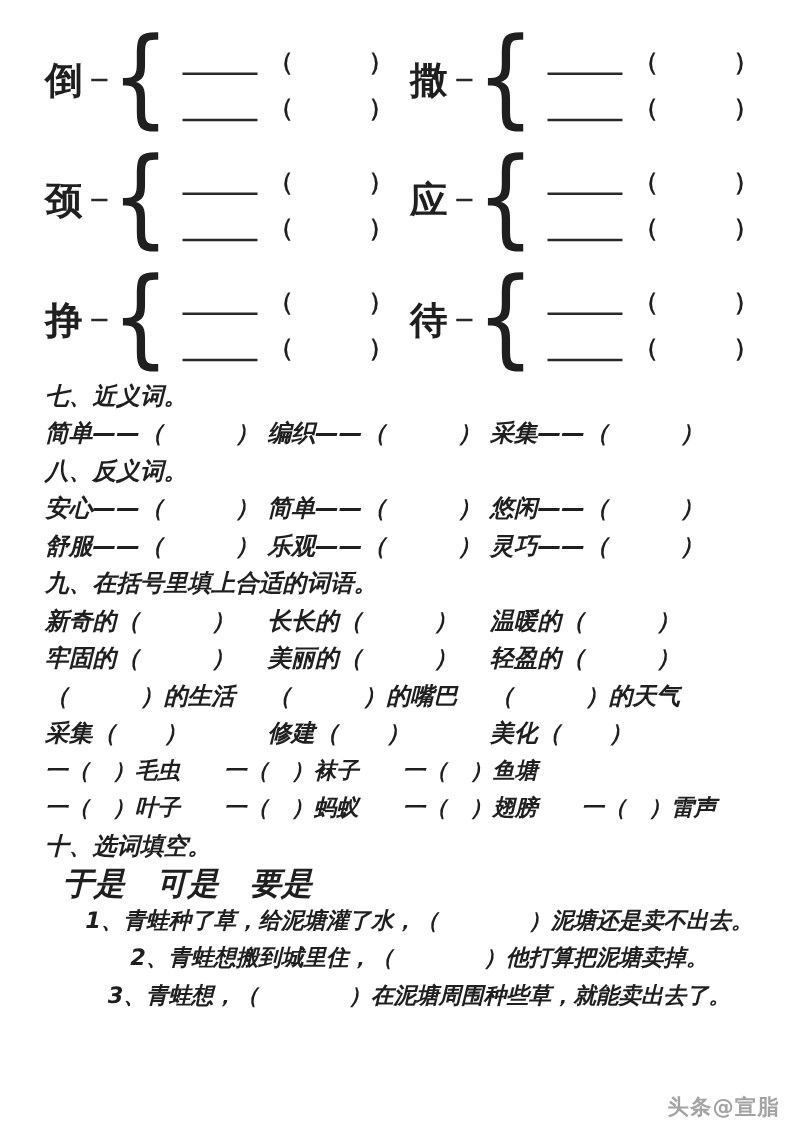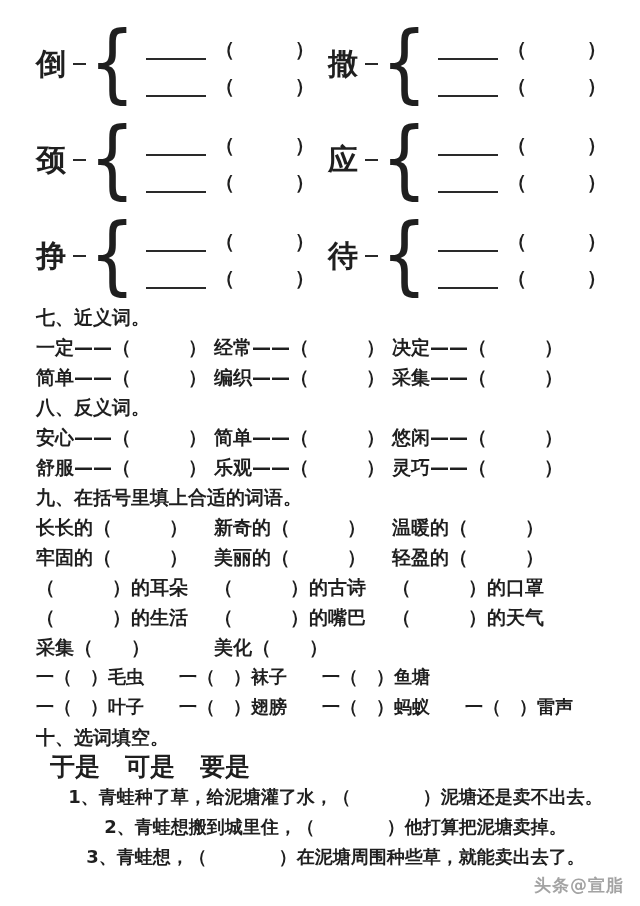--- a/index.html
+++ b/index.html
@@ -28,21 +28,21 @@
     font-size:86px; line-height:80px;
     font-weight:400;
     transform:scaleX(0.85);
     margin:-4px 6px 0 -2px;
   }
   .poly-blanks { display:flex; flex-direction:column; gap:11px; margin-top:2px; }
   .poly-row { display:flex; align-items:flex-end; height:26px; }
   .answer-line { width:60px; border-bottom:2px solid #2a2a2a; height:100%; margin-right:9px; }
   .paren-blank { font-size:20px; line-height:22px; white-space:pre; }
   
-  .sections { padding:6px 5px 0 36px; }
+  .sections { padding:6px 5px 0 36px;font-style:italic; }
   .sec-title { font-size:19px; line-height:30px; white-space:nowrap; }
   .wrow { display:flex; line-height:30px; }
   .wrow .cell3 { width:178px; font-size:19px; white-space:pre; flex:0 0 auto; }
   .wrow .cell4 { width:143px; font-size:18px; white-space:pre; flex:0 0 auto; }
   .opts { font-size:25px; line-height:30px; white-space:pre; padding-left:14px; }
   .sentence { font-size:18px; line-height:30px; white-space:pre;text-align:center; }
   
   .watermark {
     position:absolute; right:16px; bottom:9px;
     font-size:17px; letter-spacing:1px;
@@ -152,25 +152,20 @@
       </div>
     </div>
 
   </div>
 
   <div class="sections">
 
     <div>
       <div class="sec-title">七、近义词。</div>
       <div class="wrow">
-        <span class="cell3">一定——（　　　）</span>
-        <span class="cell3">经常——（　　　）</span>
-        <span class="cell3">决定——（　　　）</span>
-      </div>
-      <div class="wrow">
         <span class="cell3">简单——（　　　）</span>
         <span class="cell3">编织——（　　　）</span>
         <span class="cell3">采集——（　　　）</span>
       </div>
     </div>
 
     <div>
       <div class="sec-title">八、反义词。</div>
       <div class="wrow">
         <span class="cell3">安心——（　　　）</span>
@@ -180,52 +175,48 @@
       <div class="wrow">
         <span class="cell3">舒服——（　　　）</span>
         <span class="cell3">乐观——（　　　）</span>
         <span class="cell3">灵巧——（　　　）</span>
       </div>
     </div>
 
     <div>
       <div class="sec-title">九、在括号里填上合适的词语。</div>
       <div class="wrow">
+        <span class="cell3">新奇的（　　　）</span>
         <span class="cell3">长长的（　　　）</span>
-        <span class="cell3">新奇的（　　　）</span>
         <span class="cell3">温暖的（　　　）</span>
       </div>
       <div class="wrow">
         <span class="cell3">牢固的（　　　）</span>
         <span class="cell3">美丽的（　　　）</span>
         <span class="cell3">轻盈的（　　　）</span>
       </div>
       <div class="wrow">
-        <span class="cell3">（　　　）的耳朵</span>
-        <span class="cell3">（　　　）的古诗</span>
-        <span class="cell3">（　　　）的口罩</span>
-      </div>
-      <div class="wrow">
         <span class="cell3">（　　　）的生活</span>
         <span class="cell3">（　　　）的嘴巴</span>
         <span class="cell3">（　　　）的天气</span>
       </div>
       <div class="wrow">
         <span class="cell3">采集（　　）</span>
+        <span class="cell3">修建（　　）</span>
         <span class="cell3">美化（　　）</span>
       </div>
       <div class="wrow">
         <span class="cell4">一（　）毛虫</span>
         <span class="cell4">一（　）袜子</span>
         <span class="cell4">一（　）鱼塘</span>
       </div>
       <div class="wrow">
         <span class="cell4">一（　）叶子</span>
+        <span class="cell4">一（　）蚂蚁</span>
         <span class="cell4">一（　）翅膀</span>
-        <span class="cell4">一（　）蚂蚁</span>
         <span class="cell4">一（　）雷声</span>
       </div>
     </div>
 
     <div>
       <div class="sec-title">十、选词填空。</div>
       <div class="opts">于是　可是　要是</div>
       <div class="sentence">1、青蛙种了草，给泥塘灌了水，（　　　　）泥塘还是卖不出去。</div>
       <div class="sentence">2、青蛙想搬到城里住，（　　　　）他打算把泥塘卖掉。</div>
       <div class="sentence">3、青蛙想，（　　　　）在泥塘周围种些草，就能卖出去了。</div>

